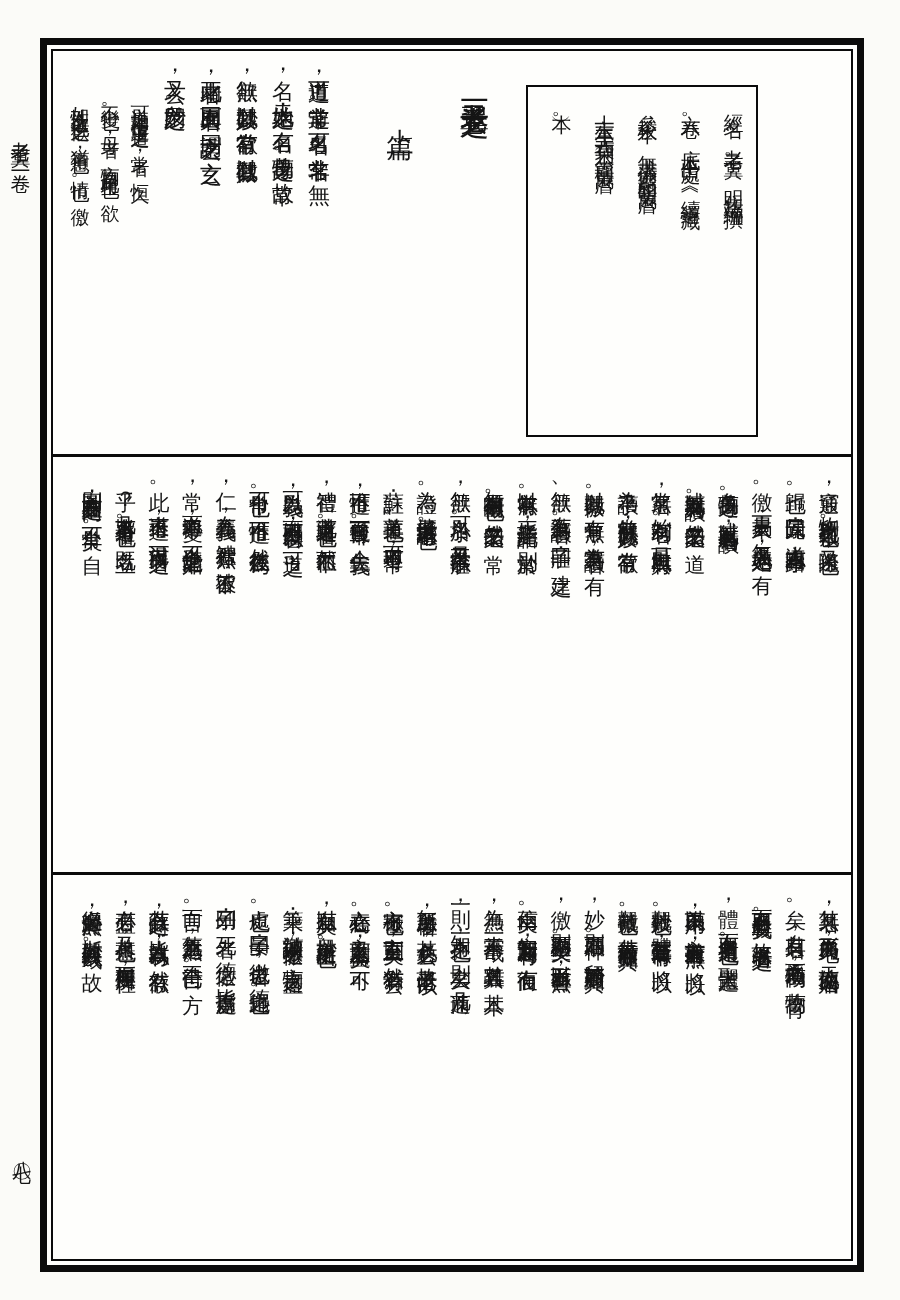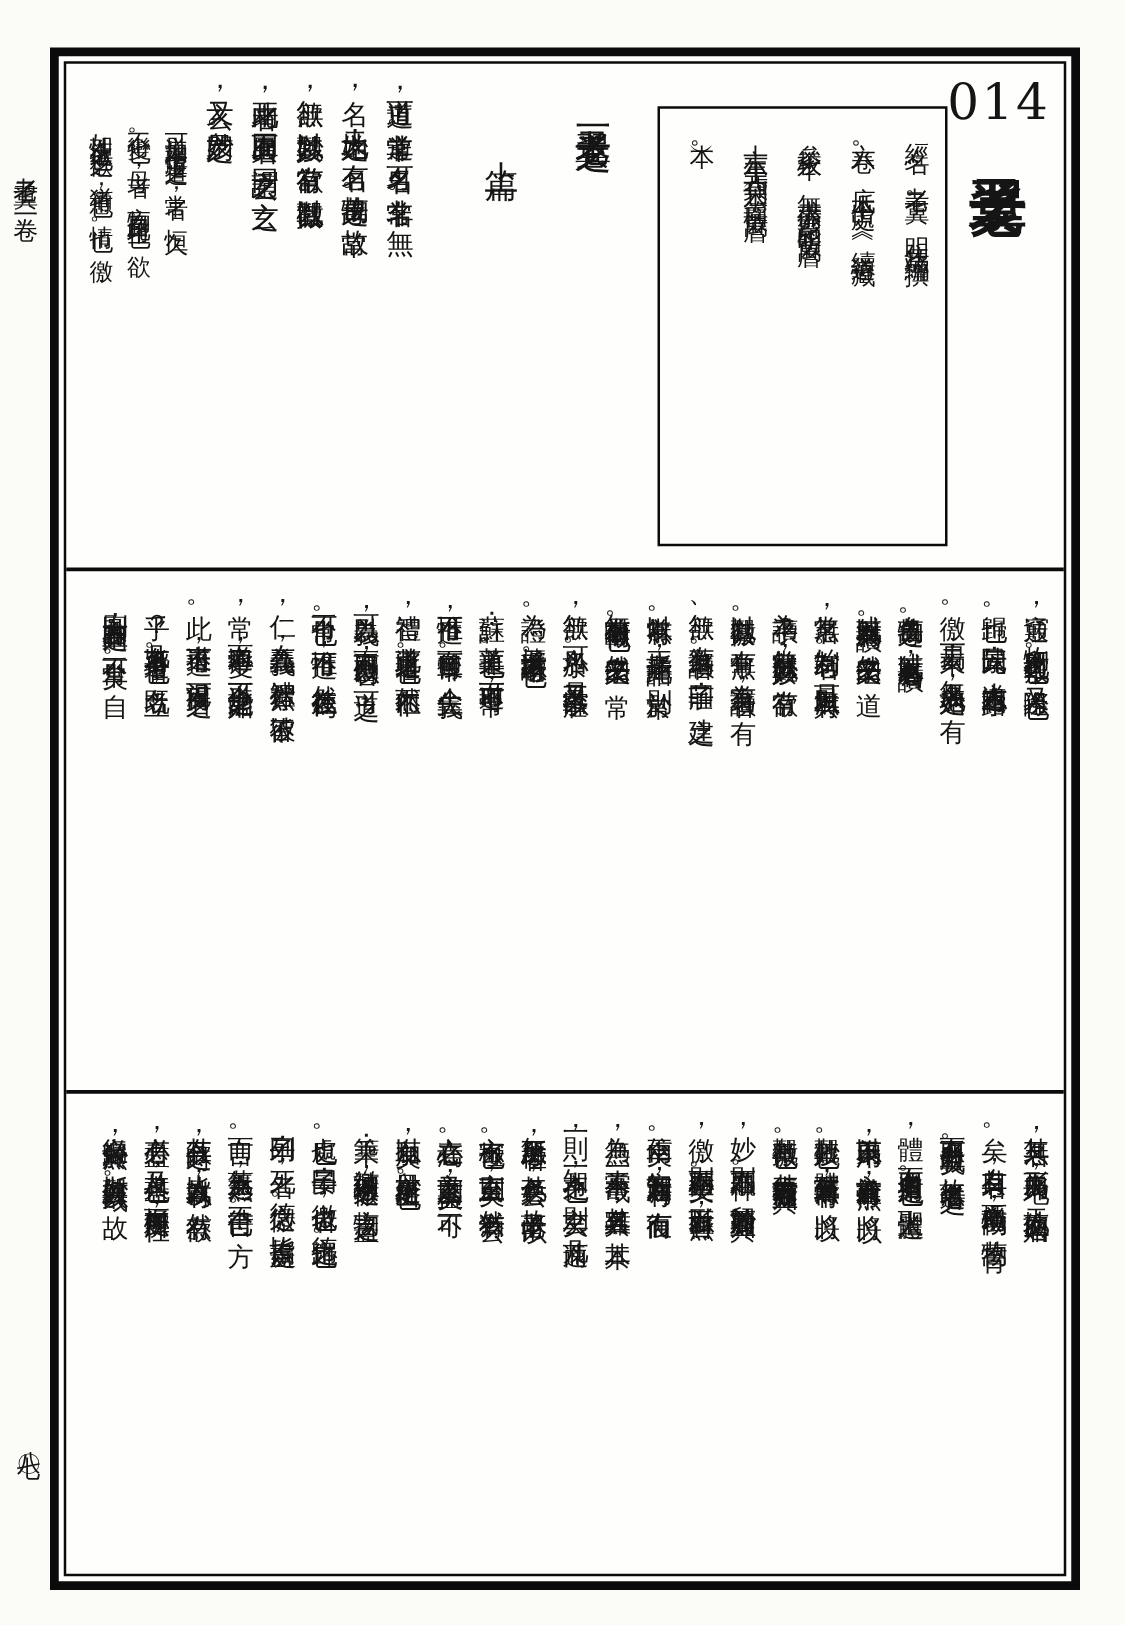--- a/index.html
+++ b/index.html
@@ -84,24 +84,20 @@
 <body>
 
 <div class="margin-label v">老子翼　卷一</div>
 <div class="page-number v">八〇七</div>
 
 <div class="frame">
   <div class="frame-inner">
 
     <div class="sec sec1">
 
-      <div class="title-block">
-        <div class="title-number">014</div>
-        <div class="title-chars">老子翼</div>
-      </div>
 
       <div class="info-box">
         <div class="info-flow">
           <div class="ibcol">經名：老子翼。明焦竑編撰。</div>
           <div class="ibcol">六卷。底本出處：《續道藏》。</div>
           <div class="ibcol">參校本：無求備齋影印明萬曆</div>
           <div class="ibcol">十六年王元貞刊本（簡稱萬曆</div>
           <div class="ibcol">本）。</div>
         </div>
       </div>

